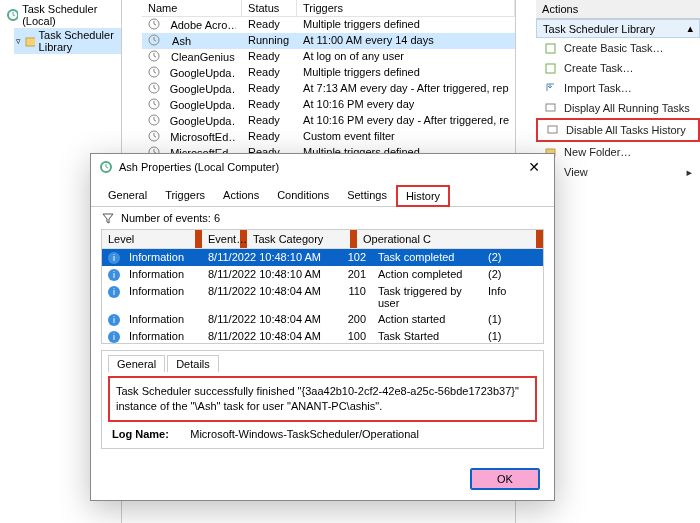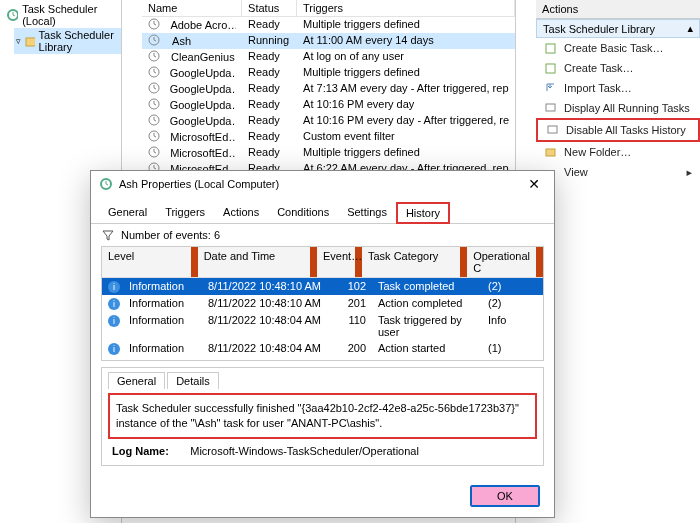--- a/index.html
+++ b/index.html
@@ -16,21 +16,21 @@
   .list-row span { padding:1px 6px; white-space:nowrap; overflow:hidden; }
   .lr-name{width:100px; display:flex; align-items:center; gap:4px;} .lr-status{width:55px;} .lr-trig{flex:1;}
   .list-row.selected { background:#cde8ff; }
   .actions { width:175px; }
   .actions-head { background:#f0f0f0; padding:3px 6px; border-bottom:1px solid #ccc; font-weight:400; }
   .actions-group-title { background:#e6f1fb; padding:2px 6px; border:1px solid #b8d3ea; display:flex; justify-content:space-between; align-items:center;}
   .action-item { display:flex; align-items:center; gap:6px; padding:3px 8px; color:#222; }
   .action-item .chev { margin-left:auto; color:#333;}
   .red-box-a { border:2px solid #d33; }
   
-  .dialog { position:absolute; left:90px; top:170px; width:465px; height:348px; background:#fff; border:1px solid #888; box-shadow:0 8px 30px rgba(0,0,0,.25); }
+  .dialog { position:absolute; left:90px; top:153px; width:465px; height:348px; background:#fff; border:1px solid #888; box-shadow:0 8px 30px rgba(0,0,0,.25); }
   .dlg-title { display:flex; align-items:center; gap:6px; padding:5px 8px; }
   .dlg-close { margin-left:auto; font-size:14px; padding:0 6px;}
   .tabs { display:flex; gap:0; padding:0 8px; margin-top:4px; border-bottom:1px solid #ccc;}
   .tab { padding:3px 8px; border:1px solid transparent; border-bottom:none; position:relative; bottom:-1px;}
   .tab.active { border-color:#ccc; background:#fff; }
   .tab.red { border:2px solid #d33 !important; }
   .hist-top { display:flex; align-items:center; gap:6px; padding:4px 10px; }
   .hist-grid { margin:0 10px; border:1px solid #ccc; max-height:115px; overflow:hidden;}
   .hg-head { display:flex; background:#f4f4f4; border-bottom:1px solid #ddd;}
   .hg-head span { padding:3px 6px; border-right:7px solid #c2410c; }
@@ -266,21 +266,20 @@
   <div class="hist-top">
     <svg>
         <path d="M2 3h10l-4 5v4l-2-1V8z" fill="none" stroke="#555"></path>
       </svg>
     <span>Number of events: 6</span>
   </div>
 
   <div class="hist-grid">
     <div class="hg-head">
       <span class="hgc-level">Level</span>
-      <span class="hgc-date">Date and Time</span>
       <span class="hgc-ev">Event…</span>
       <span class="hgc-cat">Task Category</span>
       <span class="hgc-op">Operational C</span>
     </div>
     <div id="hist-rows">
         <div class="hg-row selected">
           <span class="hgc-level"><span class="info-ico">i</span><span>Information</span></span>
           <span class="hgc-date">8/11/2022 10:48:10 AM</span>
           <span class="hgc-ev" style="text-align:right;">102</span>
           <span class="hgc-cat">Task completed</span>

